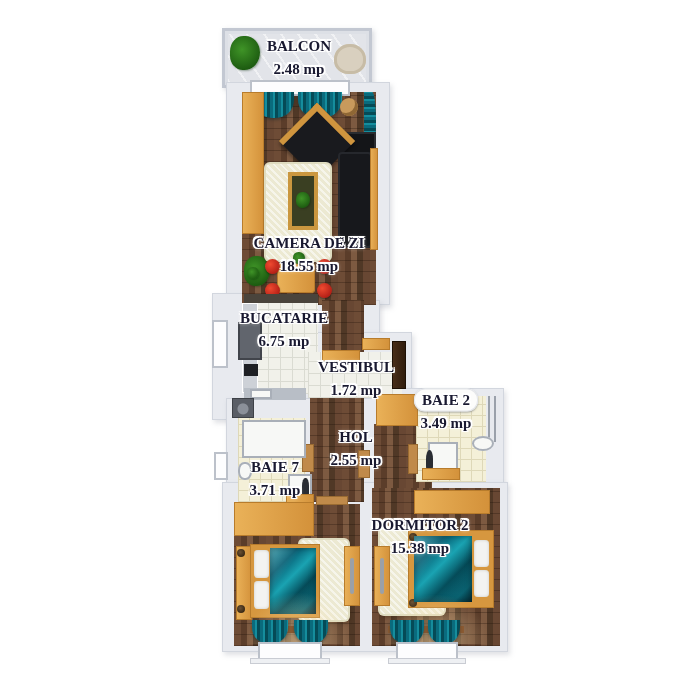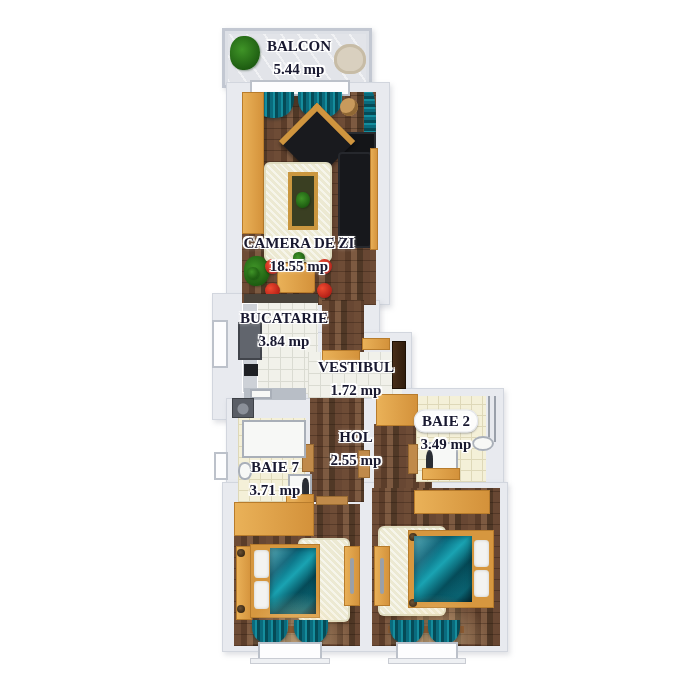--- a/index.html
+++ b/index.html
@@ -168,40 +168,44 @@
   <div class="abs" style="left:474px;top:570px;width:15px;height:27px;background:#f3f3f1;border-radius:4px;box-shadow:inset 0 0 3px #c9c9c4"></div>
   <div class="glow" style="left:378px;top:590px;width:116px;height:54px"></div>
   <div class="abs" style="left:388px;top:626px;width:76px;height:7px;background:#8a5a32"></div>
   <div class="teal" style="left:390px;top:620px;width:34px;height:24px"></div>
   <div class="teal" style="left:428px;top:620px;width:32px;height:24px"></div>
   <div class="win" style="left:396px;top:642px;width:62px;height:18px"></div>
   <div class="abs" style="left:388px;top:658px;width:78px;height:6px;background:#eef0f3;border:1px solid #c9ccd3"></div>
 
   <div class="label" style="left:299px;top:57px">
     <div>BALCON</div>
-    <div>5.44 mp</div>
-  </div>
-  <div class="label" style="left:299px;top:254px">
+    <div>2.48 mp</div>
+  </div>
+  <div class="label" style="left:309px;top:254px">
     <div>CAMERA DE ZI</div>
     <div>18.55 mp</div>
   </div>
   <div class="label" style="left:284px;top:329px">
     <div>BUCATARIE</div>
-    <div>3.84 mp</div>
+    <div>6.75 mp</div>
   </div>
   <div class="label" style="left:356px;top:378px">
     <div>VESTIBUL</div>
     <div>1.72 mp</div>
   </div>
   <div class="label" style="left:356px;top:448px">
     <div>HOL</div>
     <div>2.55 mp</div>
   </div>
   <div class="label" style="left:275px;top:478px">
     <div>BAIE 7</div>
     <div>3.71 mp</div>
   </div>
-  <div class="label" style="left:446px;top:432px">
+  <div class="label" style="left:446px;top:411px">
     <div class="pill">BAIE 2</div>
     <div>3.49 mp</div>
   </div>
+  <div class="label" style="left:420px;top:536px">
+    <div>DORMITOR 2</div>
+    <div>15.38 mp</div>
+  </div>
 
 </div>
 
 </body></html>

